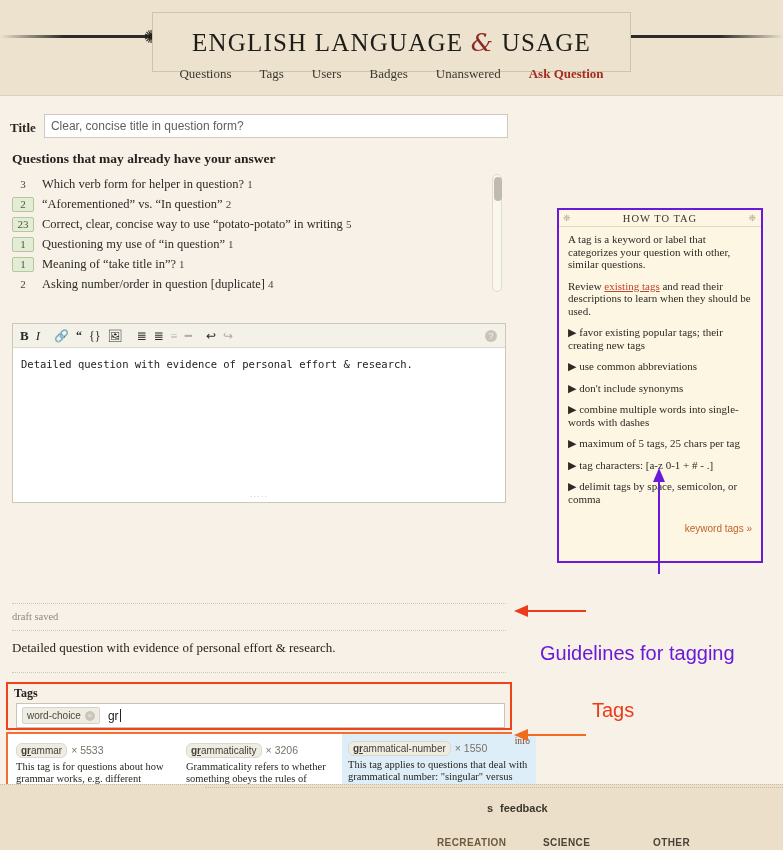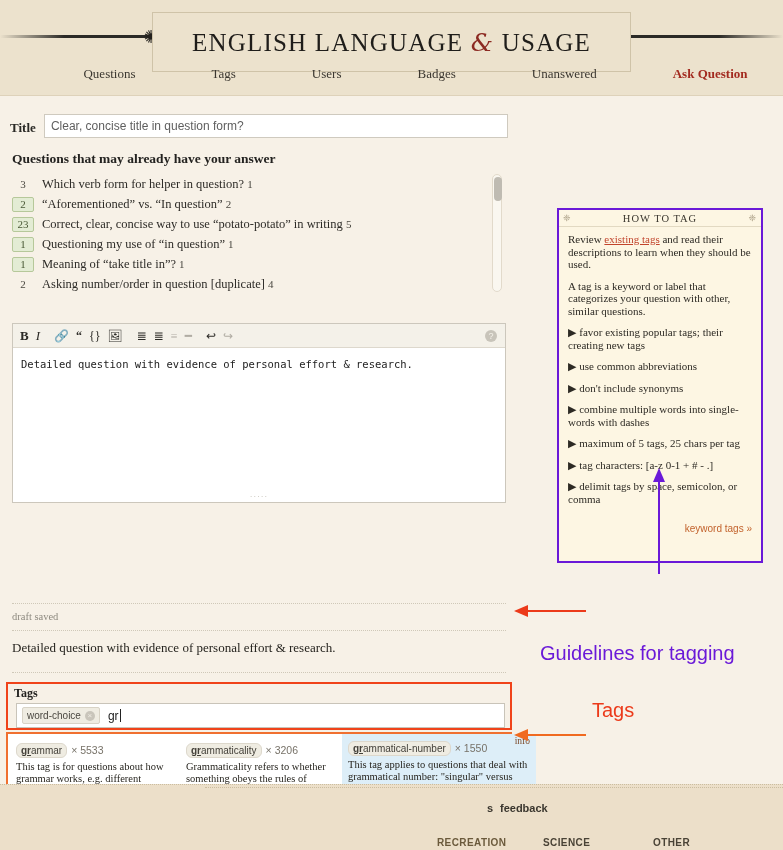--- a/index.html
+++ b/index.html
@@ -52,21 +52,21 @@
     position: absolute; top: 26px; width: 22px; height: 22px;
     color: #23211d; font-size: 18px; line-height: 22px; text-align: center;
   }
   .orn.left { left: 140px; }
   .orn.right { left: 608px; }
   #nav {
     position: absolute; top: 66px; left: 0; width: 783px;
     display: flex; justify-content: center; gap: 28px;
     font-size: 13px;
   }
-  #nav a { color: #3b3730; text-decoration: none; white-space: nowrap; margin-left: 48px;}
+  #nav a { color: #3b3730; text-decoration: none; white-space: nowrap;}
   #nav a.ask { color: #a32b20; font-weight: bold; }
 
   
   #main { position: absolute; left: 0; top: 96px; width: 783px; height: 754px; }
 
   
   #title-row { position: absolute; left: 10px; top: 18px; width: 498px; display: flex; align-items: flex-start; }
   #title-label { font-size: 13px; font-weight: bold; color: #2b2a26; width: 34px; padding-top: 6px;}
   #title-input {
     width: 465px; height: 24px; border: 1px solid #cfcabf; background: #fff;
@@ -357,22 +357,22 @@
         </div>
     </div>
 
     <div id="howto">
       <div id="howto-head">
         <span class="dec l">❈</span>
         <span>HOW TO TAG</span>
         <span class="dec r">❈</span>
       </div>
       <div id="howto-body">
+        <p>A tag is a keyword or label that categorizes your question with other, similar questions.</p>
         <p><span>Review </span><a href="#" class="lnk">existing tags</a><span> and read their descriptions to learn when they should be used.</span></p>
-        <p>A tag is a keyword or label that categorizes your question with other, similar questions.</p>
         <div id="howto-bullets">
             <div class="bul"><span class="tri">▶ </span><span>favor existing popular tags; their creating new tags</span></div>
             <div class="bul"><span class="tri">▶ </span><span>use common abbreviations</span></div>
             <div class="bul"><span class="tri">▶ </span><span>don't include synonyms</span></div>
             <div class="bul"><span class="tri">▶ </span><span>combine multiple words into single-words with dashes</span></div>
             <div class="bul"><span class="tri">▶ </span><span>maximum of 5 tags, 25 chars per tag</span></div>
             <div class="bul"><span class="tri">▶ </span><span>tag characters: [a-z 0-1 + # - .]</span></div>
             <div class="bul"><span class="tri">▶ </span><span>delimit tags by space, semicolon, or comma</span></div>
           </div>
       </div>

